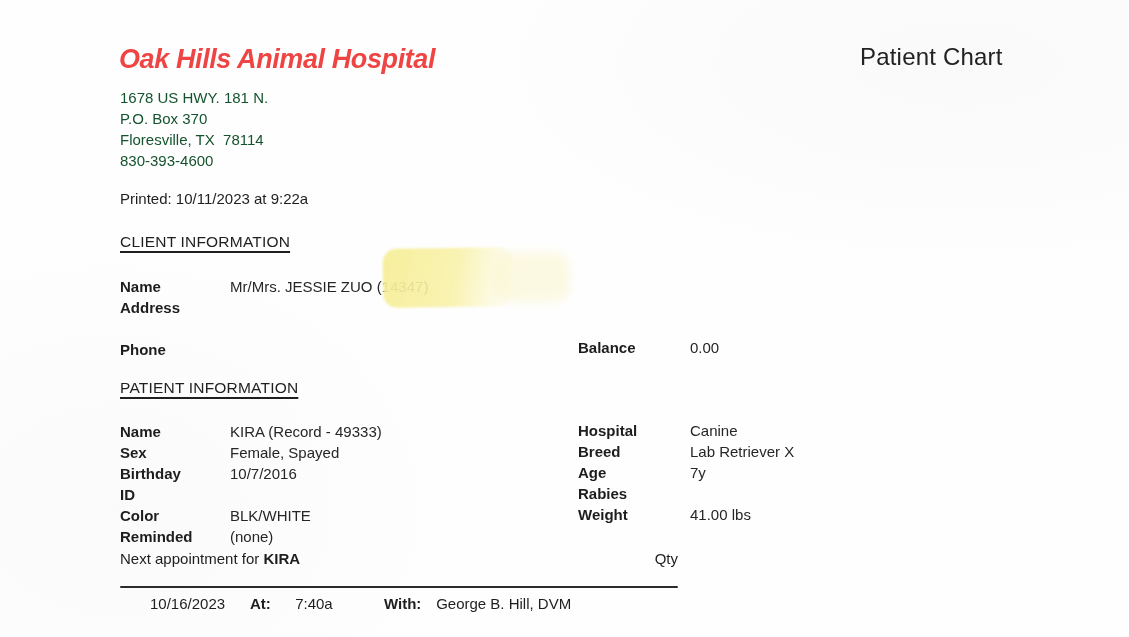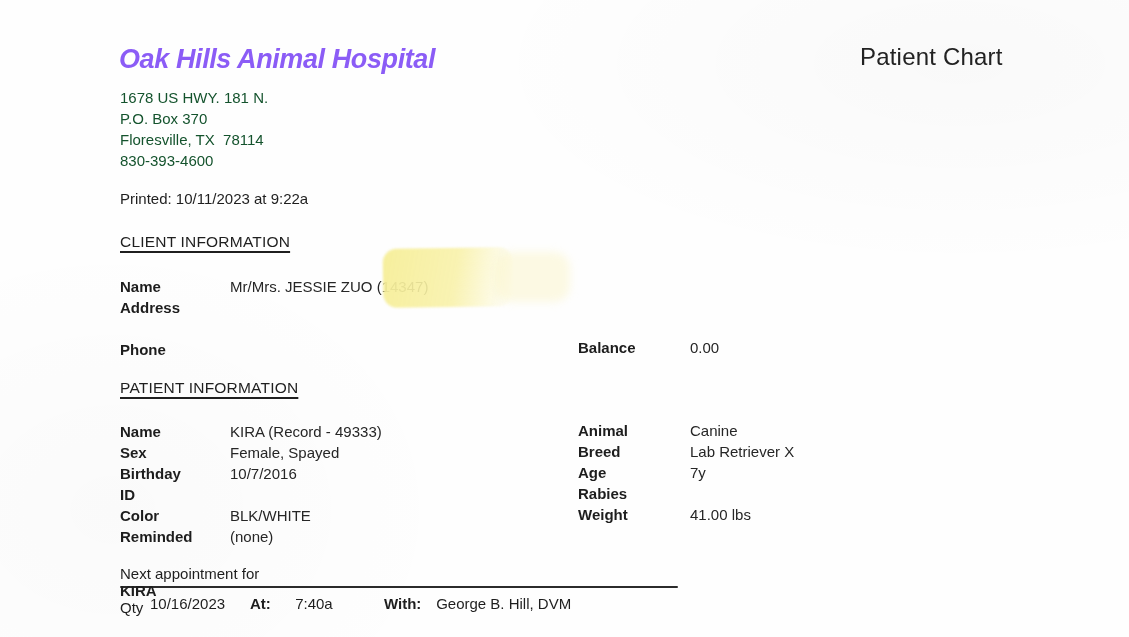--- a/index.html
+++ b/index.html
@@ -18,21 +18,21 @@
       radial-gradient(ellipse 700px 300px at 85% 10%, rgba(0,0,0,0.018), rgba(0,0,0,0) 70%),
       radial-gradient(ellipse 500px 400px at 10% 80%, rgba(0,0,0,0.015), rgba(0,0,0,0) 70%);
   }
   .abs{position:absolute;}
   .pre{white-space:pre;}
 
   
   .hospital-name{
     left:119px;top:44px;
     font-size:27px;font-weight:bold;font-style:italic;
-    letter-spacing:-0.4px;color:#8b5cf6;
+    letter-spacing:-0.4px;color:#ef4444;
   }
   .doc-title{
     left:860px;top:43px;
     font-size:24px;color:#222;letter-spacing:0.2px;
   }
   .addr-block{left:120px;top:87px;font-size:15px;line-height:21px;color:#14532d;}
 
   .printed-line{left:120px;top:190px;font-size:15px;}
   .printed-line b{font-weight:normal;}
 
@@ -86,21 +86,21 @@
   .peek-phone{left:29px;top:46px;color:#2e2e2e;z-index:4;opacity:.55;}
   .band{position:absolute;left:20px;top:45px;width:218px;height:13px;background:rgba(80,78,74,.85);filter:blur(1.5px);z-index:3;}
 
   .balance-row{left:578px;top:337px;justify-content:center;}
   .balance-row .lbl{width:112px;}
 
   .patient-left{left:120px;top:421px;}
   .patient-right{left:578px;top:420px;}
 
   
-  .appt-header{left:120px;top:565px;width:558px;font-size:15px;display:flex;z-index:2;flex-direction:column;}
+  .appt-header{left:120px;top:550px;width:558px;font-size:15px;display:flex;z-index:2;}
   .appt-header .grow{flex:1 1 auto;}
   .appt-header b{font-weight:bold;}
   .appt-rule{left:120px;top:586px;width:558px;height:2px;background:#2b2b2b;border-radius:1px;}
   .appt-row{top:595px;font-size:15px;}
   .appt-date{left:150px;}
   .appt-at{left:250px;font-weight:bold;}
   .appt-time{left:291px;}
   .appt-with{left:384px;font-weight:bold;}
   .appt-provider{left:432px;text-align:right;}
 </style>
@@ -171,21 +171,21 @@
       <span class="val">BLK/WHITE</span>
     </div>
     <div class="info-row lw-left">
       <span class="lbl">Reminded</span>
       <span class="val">(none)</span>
     </div>
   </div>
 
   <div class="rowstack patient-right">
     <div class="info-row lw-right">
-      <span class="lbl">Animal</span>
+      <span class="lbl">Hospital</span>
       <span class="val">Canine</span>
     </div>
     <div class="info-row lw-right">
       <span class="lbl">Breed</span>
       <span class="val">Lab Retriever X</span>
     </div>
     <div class="info-row lw-right">
       <span class="lbl">Age</span>
       <span class="val">7y</span>
     </div>

